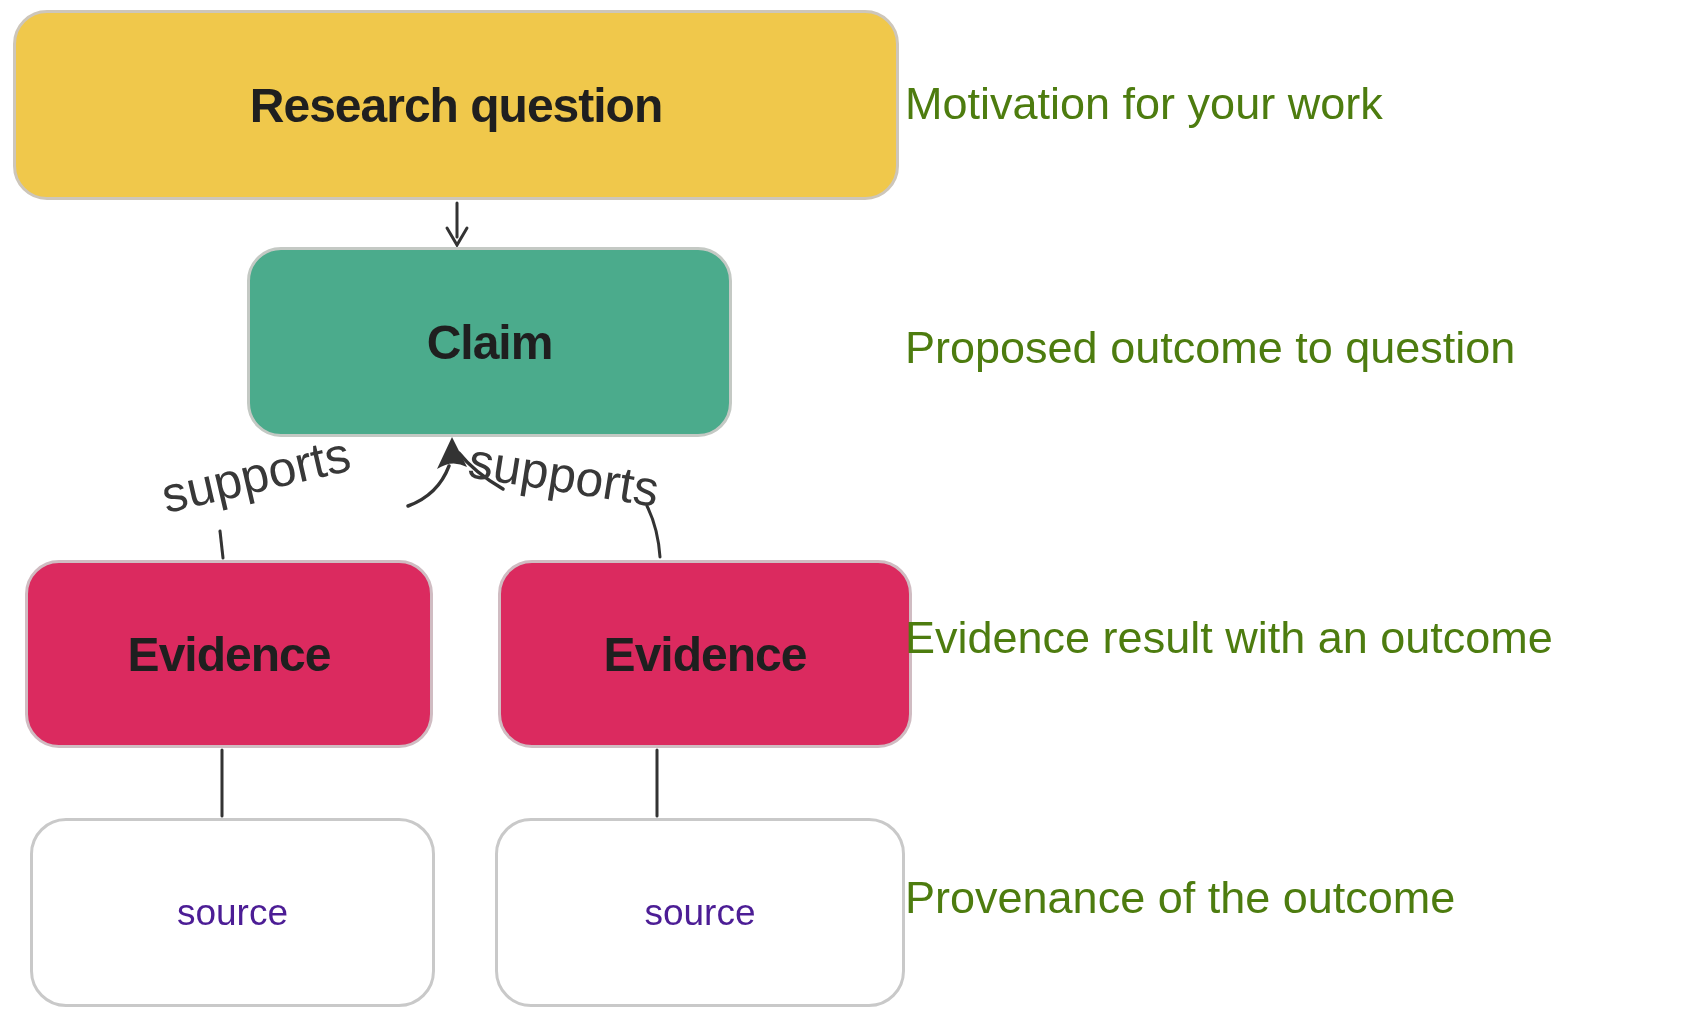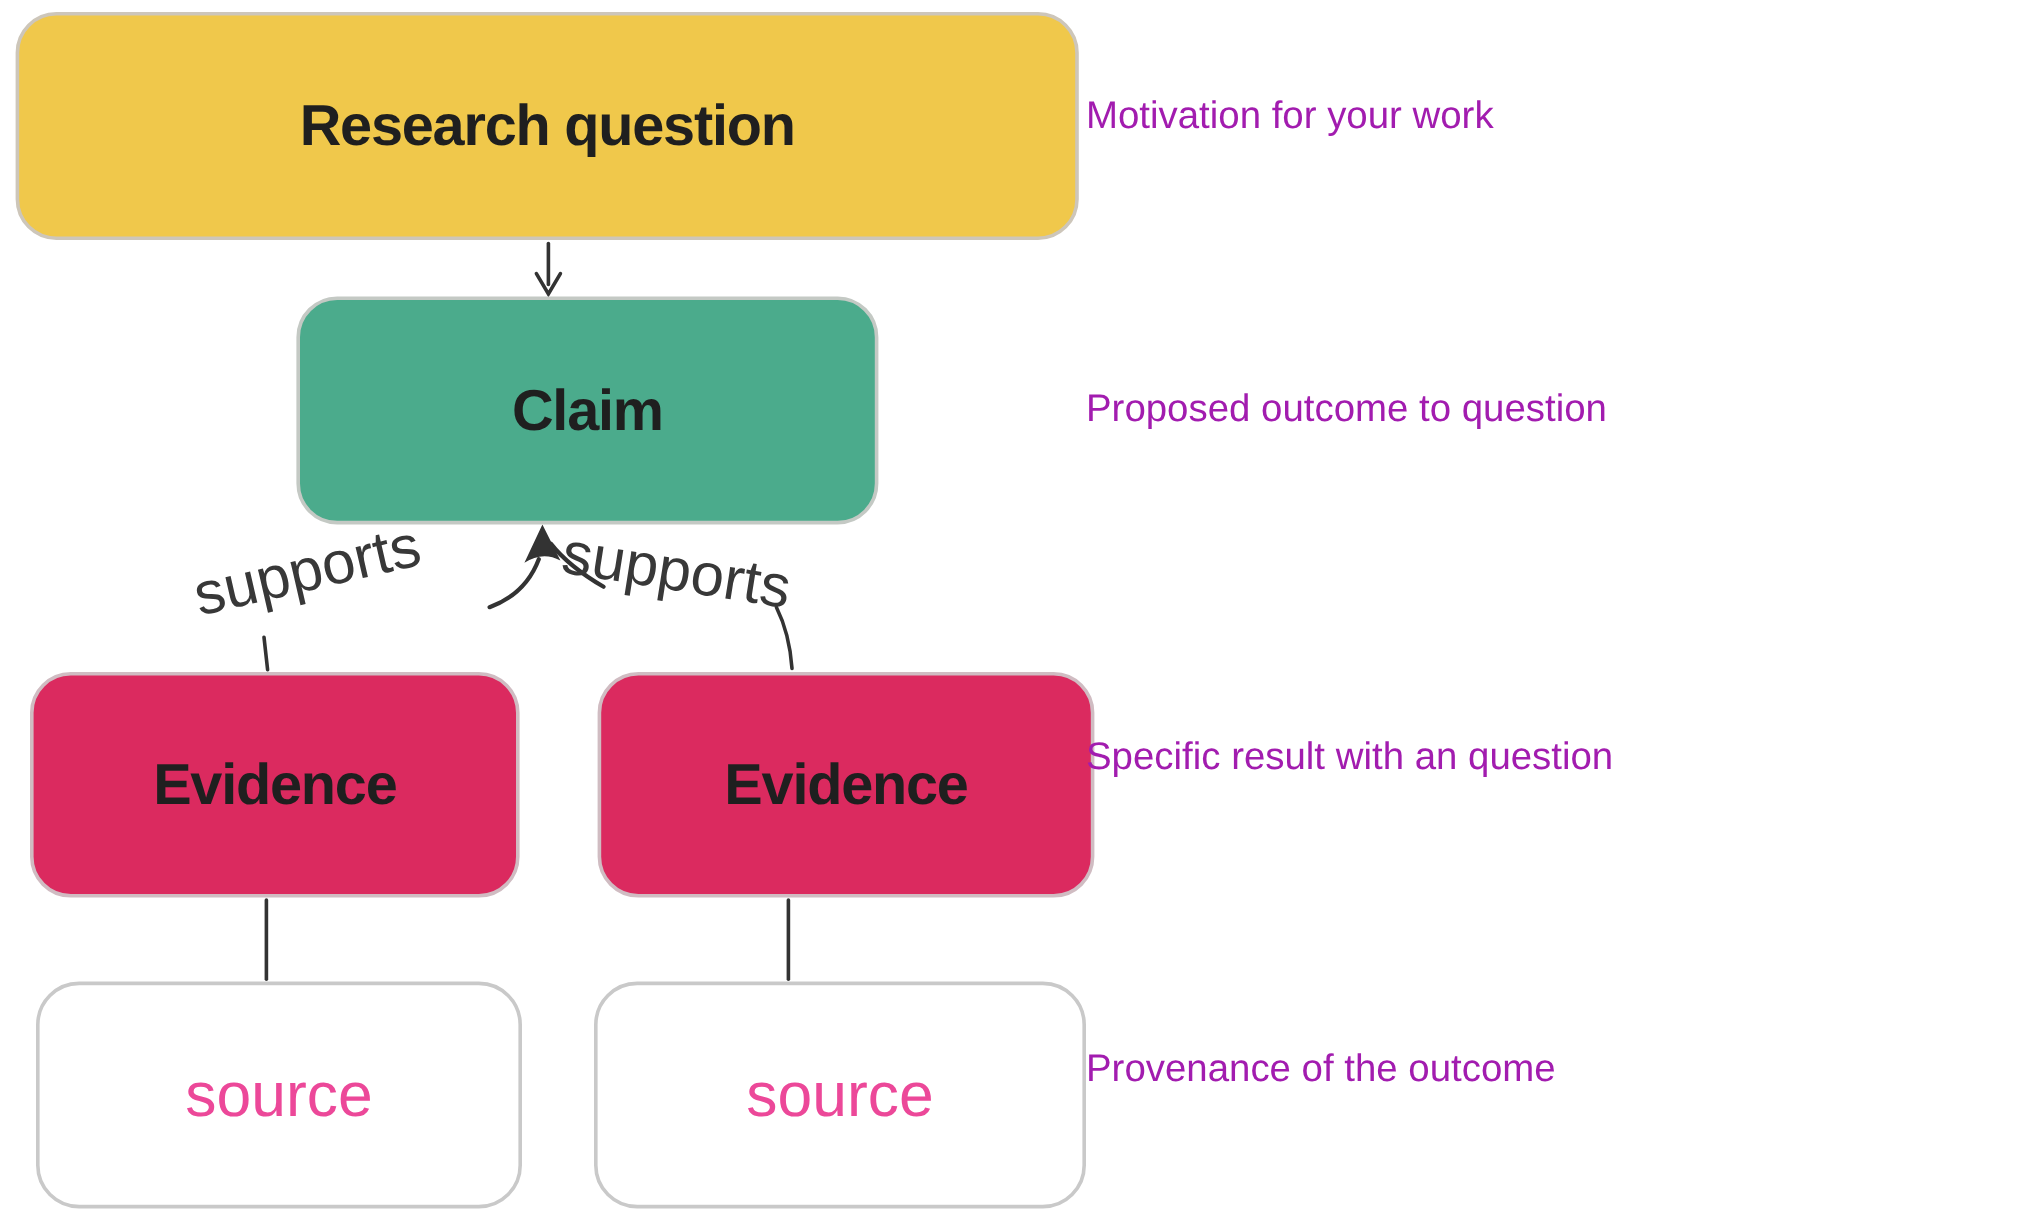--- a/index.html
+++ b/index.html
@@ -36,21 +36,21 @@
     position: absolute;
     display: flex;
     align-items: center;
     justify-content: center;
     border-radius: 34px;
     box-sizing: border-box;
     text-align: center;
   }
   .node.big-label   { font-weight: 700; font-size: 48px; letter-spacing: -1px; }
   .node.mid-label   { font-weight: 700; font-size: 48px; letter-spacing: -1px; }
-  .node.plain-label { font-weight: 400; font-size: 52px; color: #ec4899; }
+  .node.plain-label { font-weight: 400; font-size: 37px; color: #4c1d95; }
 
   .node.yellow {
     background: var(--yellow, #F0C84B);
     border: 3px solid #cdc6ba;
     left: 13px; top: 10px; width: 886px; height: 190px;
   }
   .node.green {
     background: var(--green, #4BAB8C);
     border: 3px solid #c4c9c4;
     left: 247px; top: 247px; width: 485px; height: 190px;
@@ -75,23 +75,23 @@
     font-size: 50px;
     color: #383838;
     white-space: nowrap;
   }
   .edge-label.sup-left  { left: 160px; top: 446px; transform: rotate(-13deg); }
   .edge-label.sup-right { left: 468px; top: 446px; transform: rotate(9deg); }
 
   .annotation {
     position: absolute;
     left: 905px;
-    font-size: 32px;
+    font-size: 45px;
     line-height: 1.15;
-    color: #a21caf;
+    color: #4d7c0f;
     white-space: nowrap;
   }
   .annotation.a1 { top: 78px;  }
   .annotation.a2 { top: 322px; }
   .annotation.a3 { top: 612px; }
   .annotation.a4 { top: 872px; }
 </style>
 </head>
 <body>
 
@@ -135,16 +135,16 @@
 
   <div class="node source s2 plain-label">
     <span>source</span>
   </div>
 
   <div class="edge-label sup-left">supports</div>
   <div class="edge-label sup-right">supports</div>
 
   <div class="annotation a1">Motivation for your work</div>
   <div class="annotation a2">Proposed outcome to question</div>
-  <div class="annotation a3">Specific result with an question</div>
+  <div class="annotation a3">Evidence result with an outcome</div>
   <div class="annotation a4">Provenance of the outcome</div>
 
 </div>
 
 </body></html>

